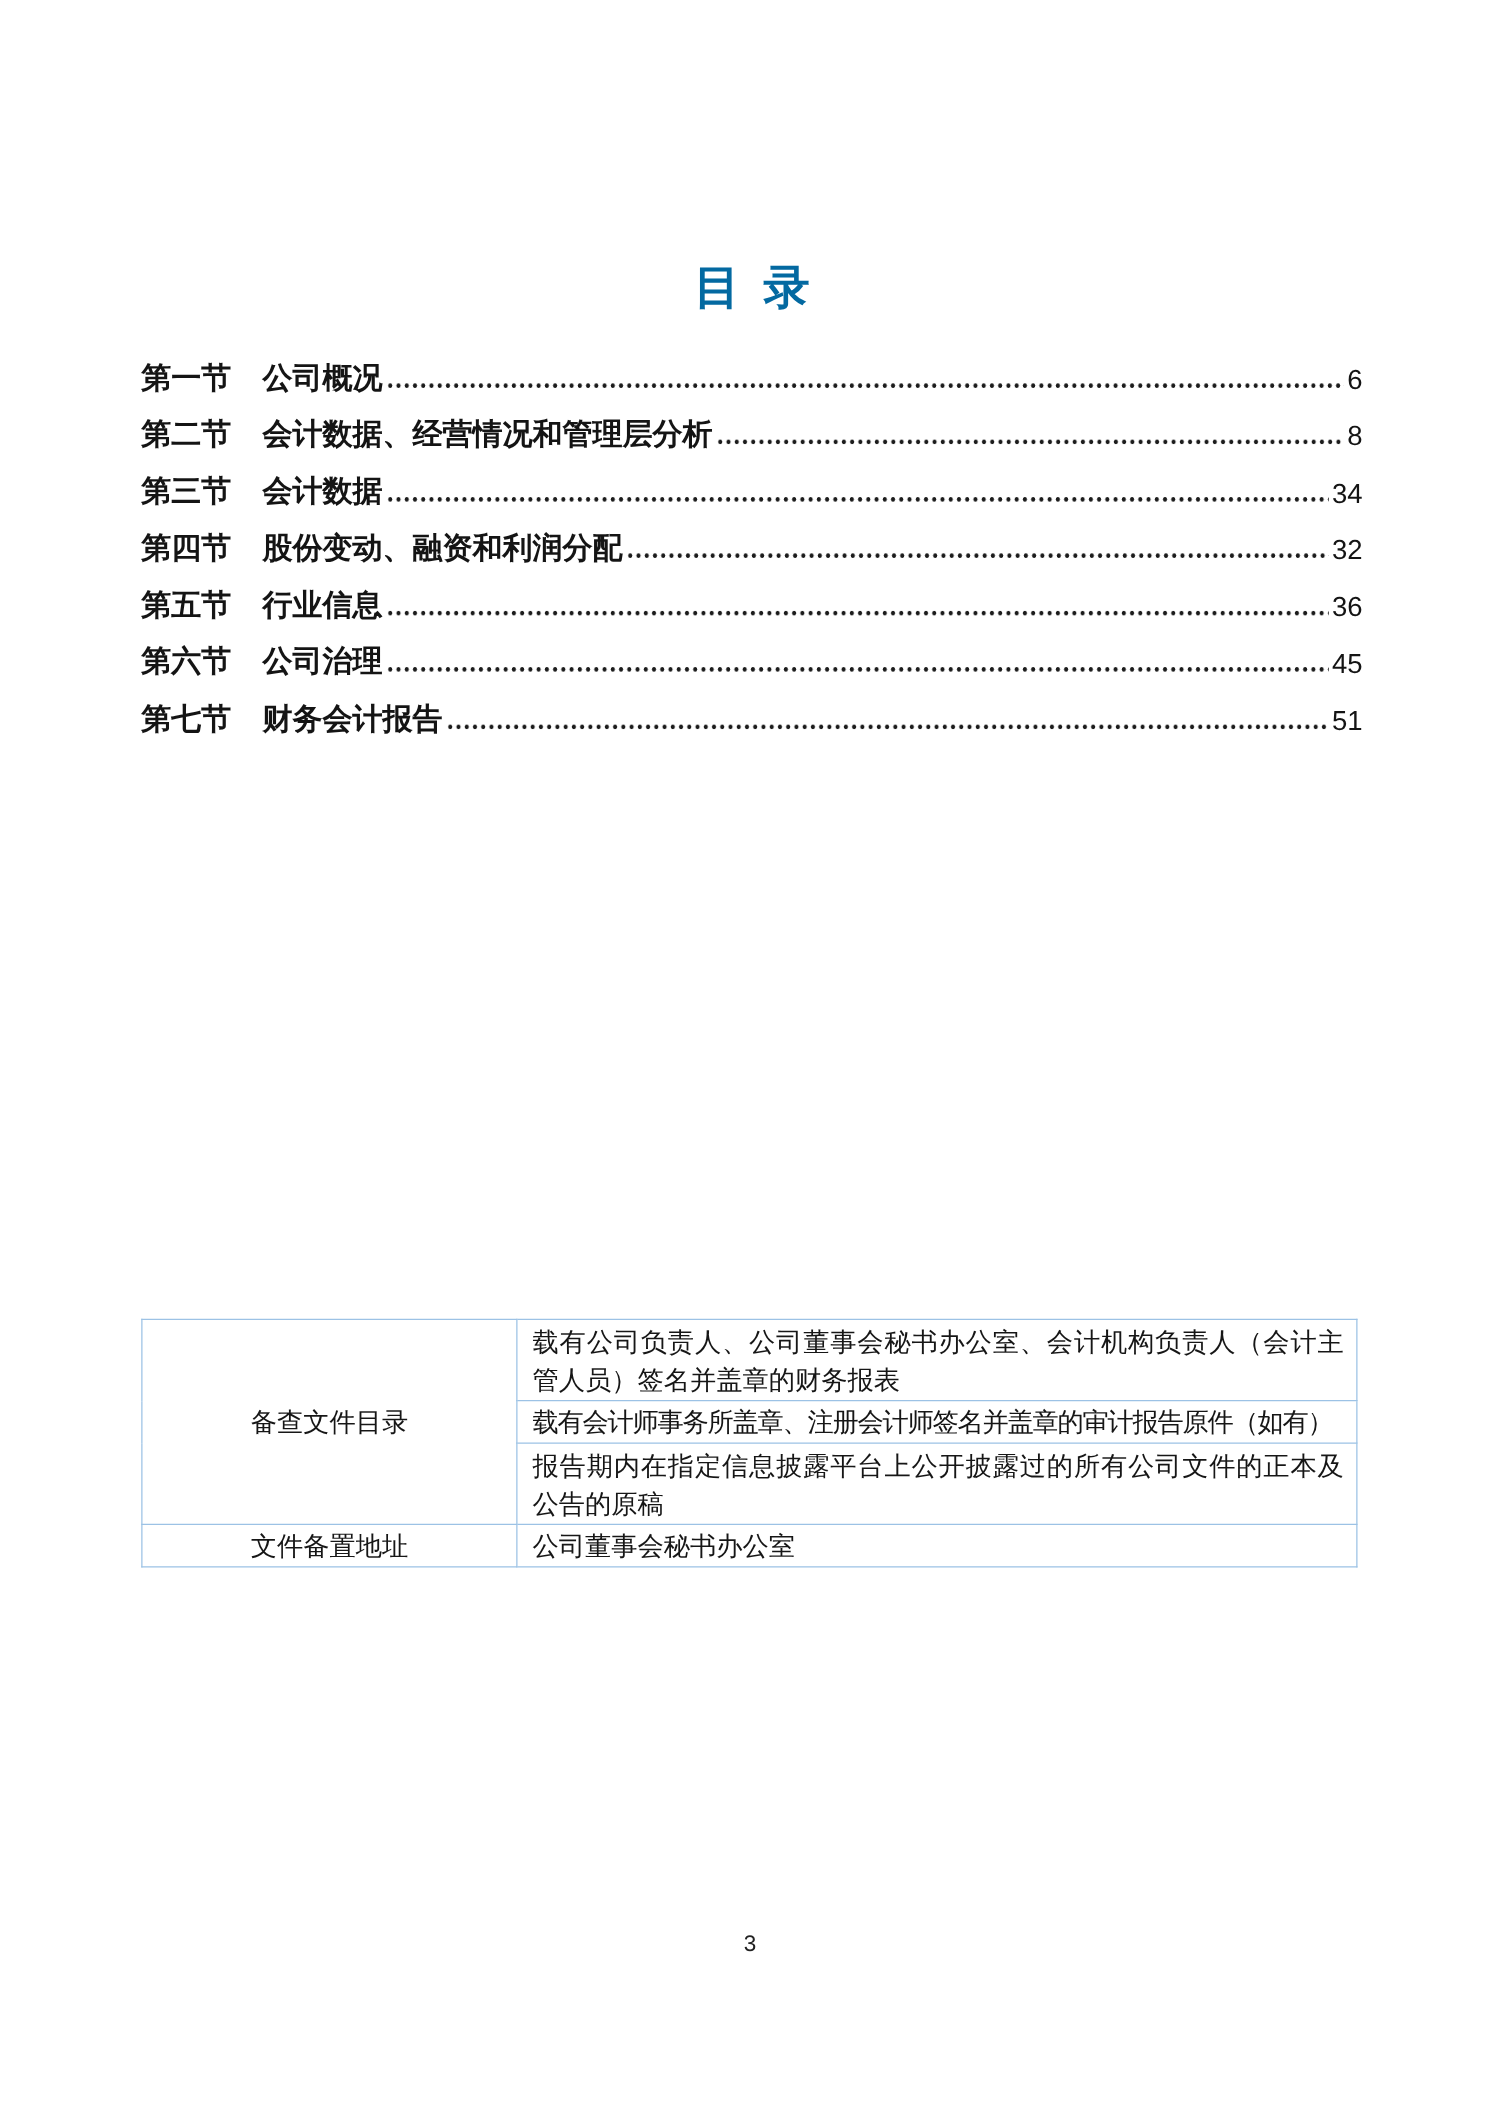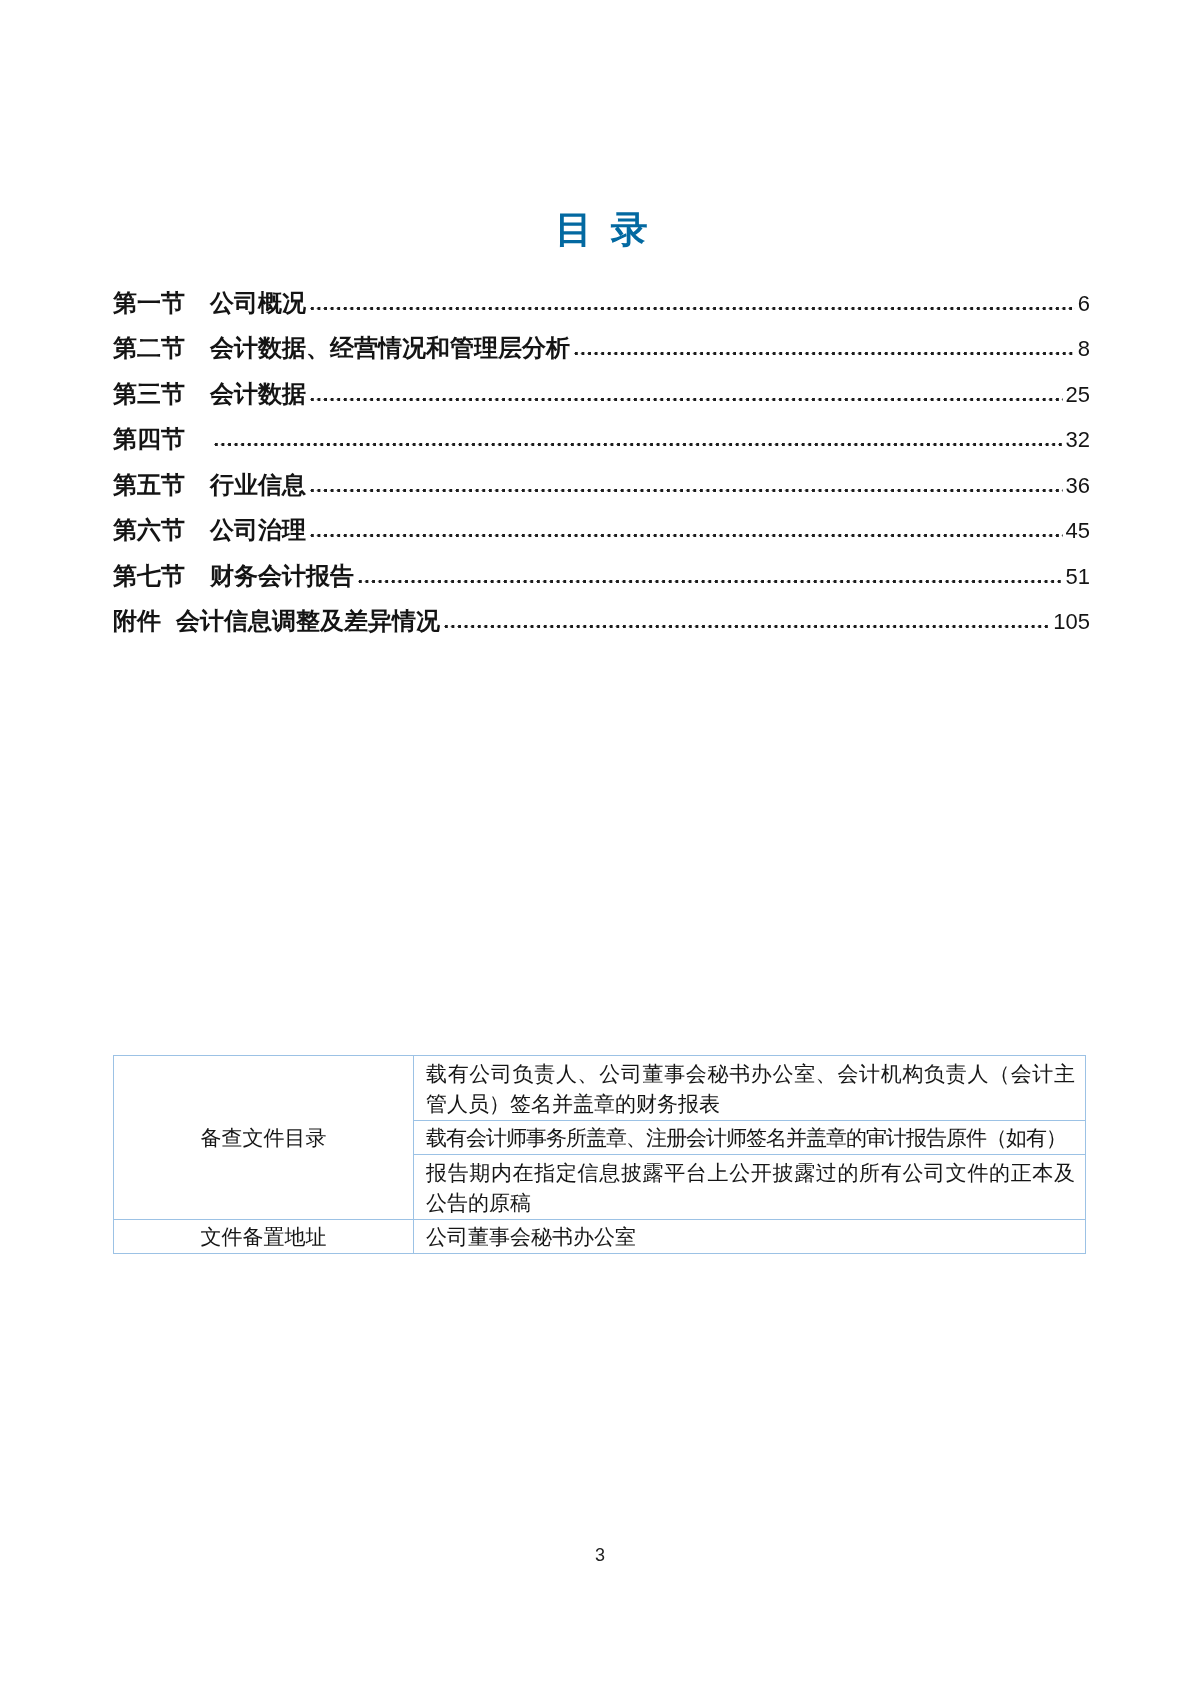--- a/index.html
+++ b/index.html
@@ -121,50 +121,45 @@
     <div class="toc-row">
       <span class="toc-num">第二节</span>
       <span class="toc-title">会计数据、经营情况和管理层分析</span>
       <span class="leader"></span>
       <span class="toc-page">8</span>
     </div>
     <div class="toc-row">
       <span class="toc-num">第三节</span>
       <span class="toc-title">会计数据</span>
       <span class="leader"></span>
-      <span class="toc-page">25</span>
+      <span class="toc-page">34</span>
     </div>
     <div class="toc-row">
       <span class="toc-num">第四节</span>
+      <span class="toc-title">股份变动、融资和利润分配</span>
       <span class="leader"></span>
       <span class="toc-page">32</span>
     </div>
     <div class="toc-row">
       <span class="toc-num">第五节</span>
       <span class="toc-title">行业信息</span>
       <span class="leader"></span>
       <span class="toc-page">36</span>
     </div>
     <div class="toc-row">
       <span class="toc-num">第六节</span>
       <span class="toc-title">公司治理</span>
       <span class="leader"></span>
       <span class="toc-page">45</span>
     </div>
     <div class="toc-row">
       <span class="toc-num">第七节</span>
       <span class="toc-title">财务会计报告</span>
       <span class="leader"></span>
       <span class="toc-page">51</span>
-    </div>
-    <div class="toc-row appendix">
-      <span class="toc-num">附件</span>
-      <span class="toc-title">会计信息调整及差异情况</span>
-      <span class="leader"></span>
-      <span class="toc-page">105</span>
     </div>
   </div>
 
   <table class="doc-table">
     <colgroup>
         <col class="c1">
         <col class="c2">
       </colgroup>
     <tbody>
       <tr class="r1">

